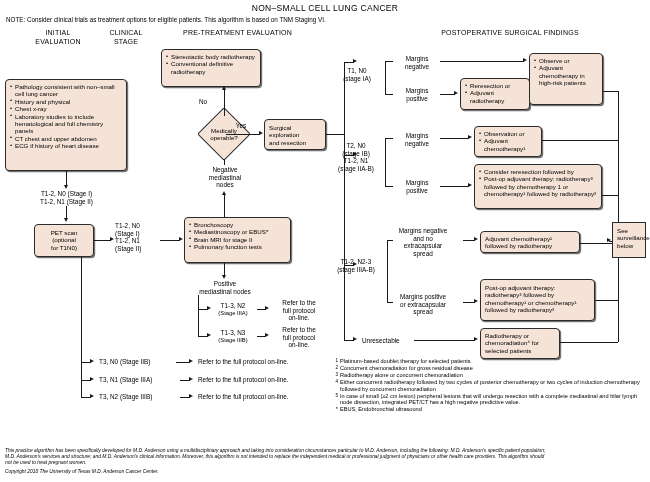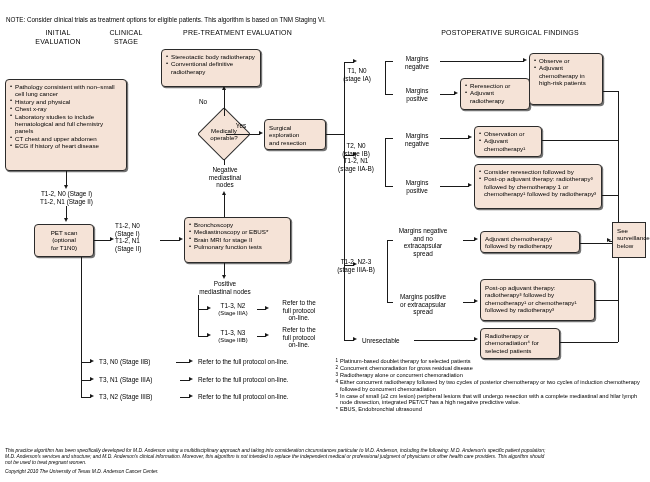--- a/index.html
+++ b/index.html
@@ -62,20 +62,21 @@
   .fn-num{width:6px;flex:0 0 6px;text-align:right;padding-right:2px;font-size:4.6px;vertical-align:super;}
   .fn-txt{flex:1;}
 
   .disc{font-size:4.9px;line-height:6.2px;font-style:italic;}
 </style>
 </head>
 <body>
 
 <div id="canvas">
 
+  <div class="abs title" style="left:0;top:3px;width:650px;">NON–SMALL CELL LUNG CANCER</div>
 
   <div class="abs note" style="left:6px;top:16px;width:640px;">NOTE: Consider clinical trials as treatment options for eligible patients. This algorithm is based on TNM Staging VI.</div>
 
   <div class="abs colhead" style="left:18px;top:28px;width:80px;">
     <div>INITIAL</div>
     <div>EVALUATION</div>
   </div>
   <div class="abs colhead" style="left:96px;top:28px;width:60px;">
     <div>CLINICAL</div>
     <div>STAGE</div>

